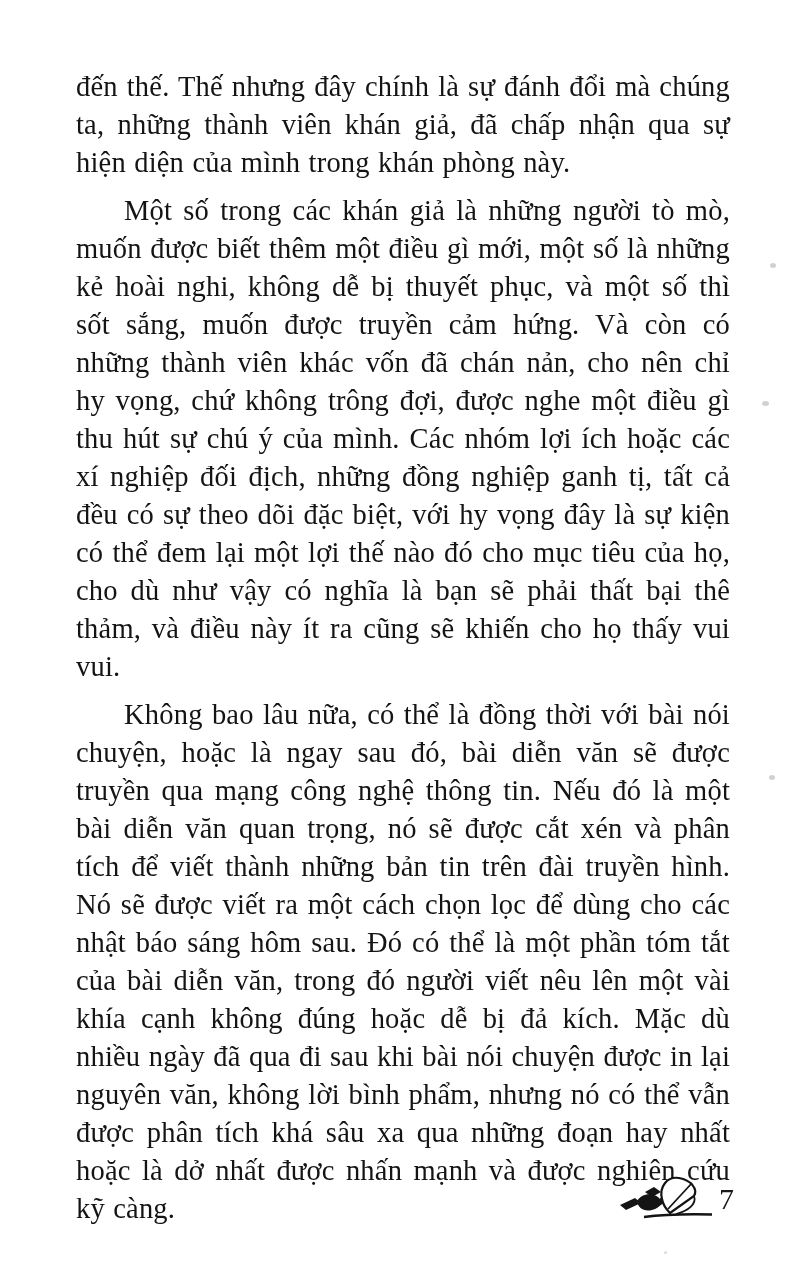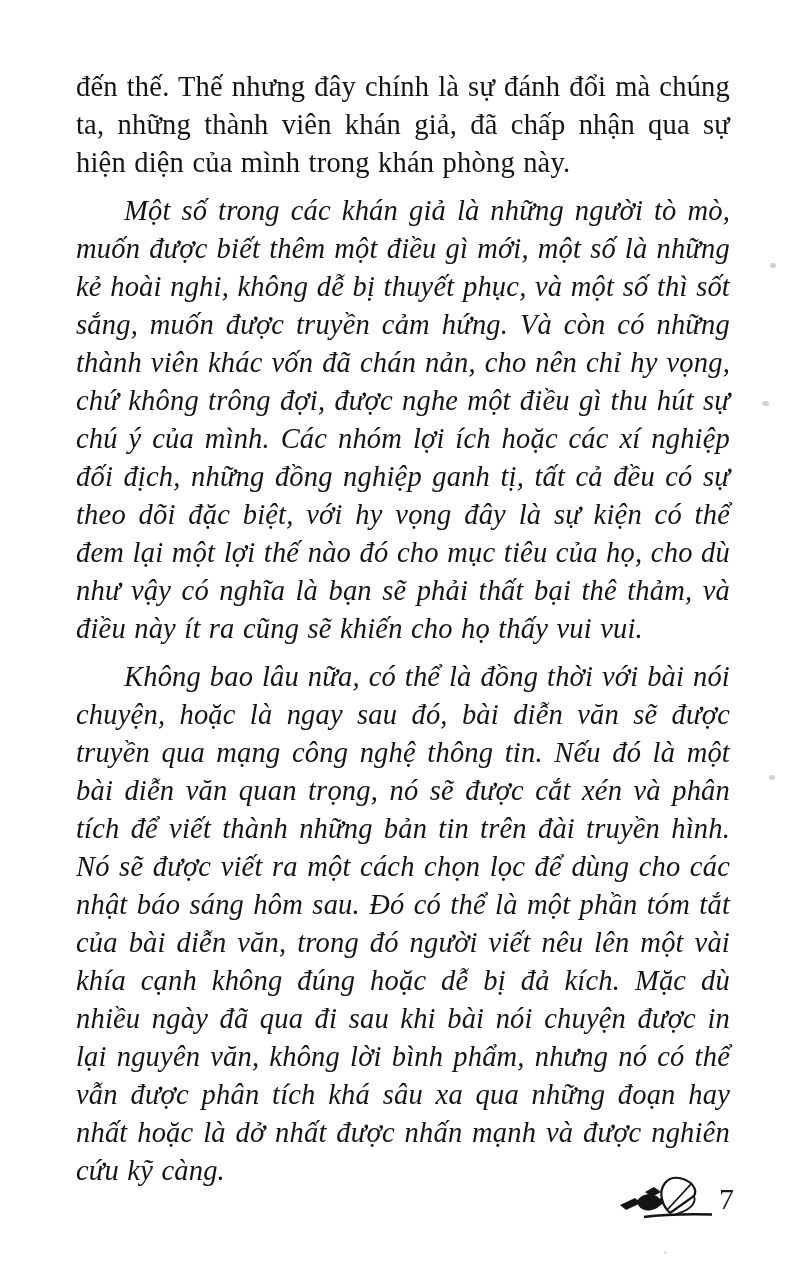--- a/index.html
+++ b/index.html
@@ -25,21 +25,20 @@
     font-size: 28.5px;
     line-height: 38px;
     letter-spacing: 0.2px;
     word-spacing: 1px;
   }
   .para {
     margin: 0 0 10px 0;
   }
   .para.indent {
     text-indent: 48px;
-    font-style: italic;
   }
   .page-footer {
     position: absolute;
     left: 618px;
     top: 1170px;
     width: 120px;
     height: 50px;
   }
   .pen-icon-svg {
     position: absolute;

